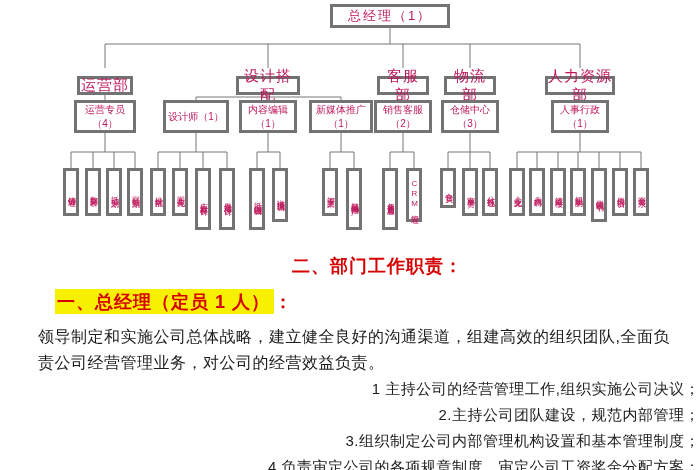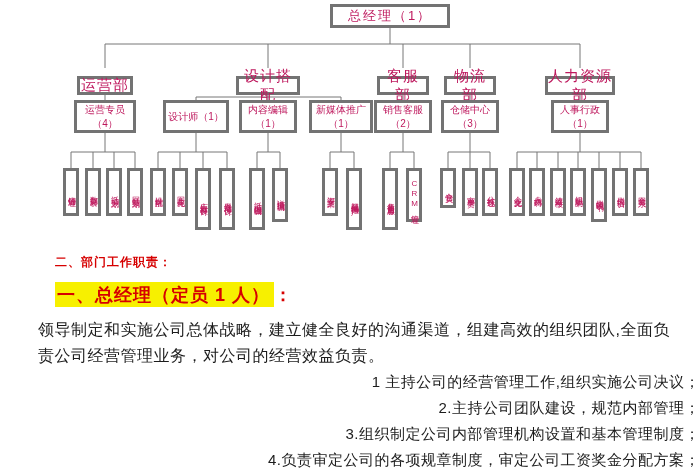--- a/index.html
+++ b/index.html
@@ -7,21 +7,21 @@
         font-family:"Liberation Sans",sans-serif;}
   svg.wires{position:absolute;left:0;top:0;pointer-events:none;}
   .node{position:absolute;border:3px solid #737373;background:#fff;box-sizing:border-box;
         display:flex;align-items:center;justify-content:center;text-align:center;color:#be185d;}
   .root{left:330px;top:4px;width:120px;height:24px;font-size:13px;letter-spacing:2px;}
   .dept{top:76px;height:19px;font-size:15px;letter-spacing:1px;}
   .team{top:100px;height:33px;font-size:10px;line-height:1.35;white-space:pre-line;}
   .role{top:168px;width:16px;font-size:8px;writing-mode:vertical-rl;text-orientation:upright;
         letter-spacing:1px;line-height:1;}
   .doc{position:absolute;left:0;top:248px;width:700px;}
-  .chapter{margin:6px 0 0 55px;font-size:12px;font-weight:bold;letter-spacing:1px;}
+  .chapter{margin:6px 0 0 55px;font-size:18px;font-weight:bold;letter-spacing:1px;text-align:center;}
   .sub{margin:12px 0 0 55px;font-size:18px;font-weight:bold;letter-spacing:1px;}
   .hl{padding:3px 4px 2px 2px;}
   .intro{margin:10px 20px 0 38px;font-size:16px;color:#1c1c1c;line-height:1.62;letter-spacing:0.5px;}
   .duty{margin:0 0 0 38px;font-size:15px;color:#1c1c1c;line-height:1.74;letter-spacing:0.5px;text-align:right;}
 </style>
 </head>
 <body>
 
 <div class="page">
 

